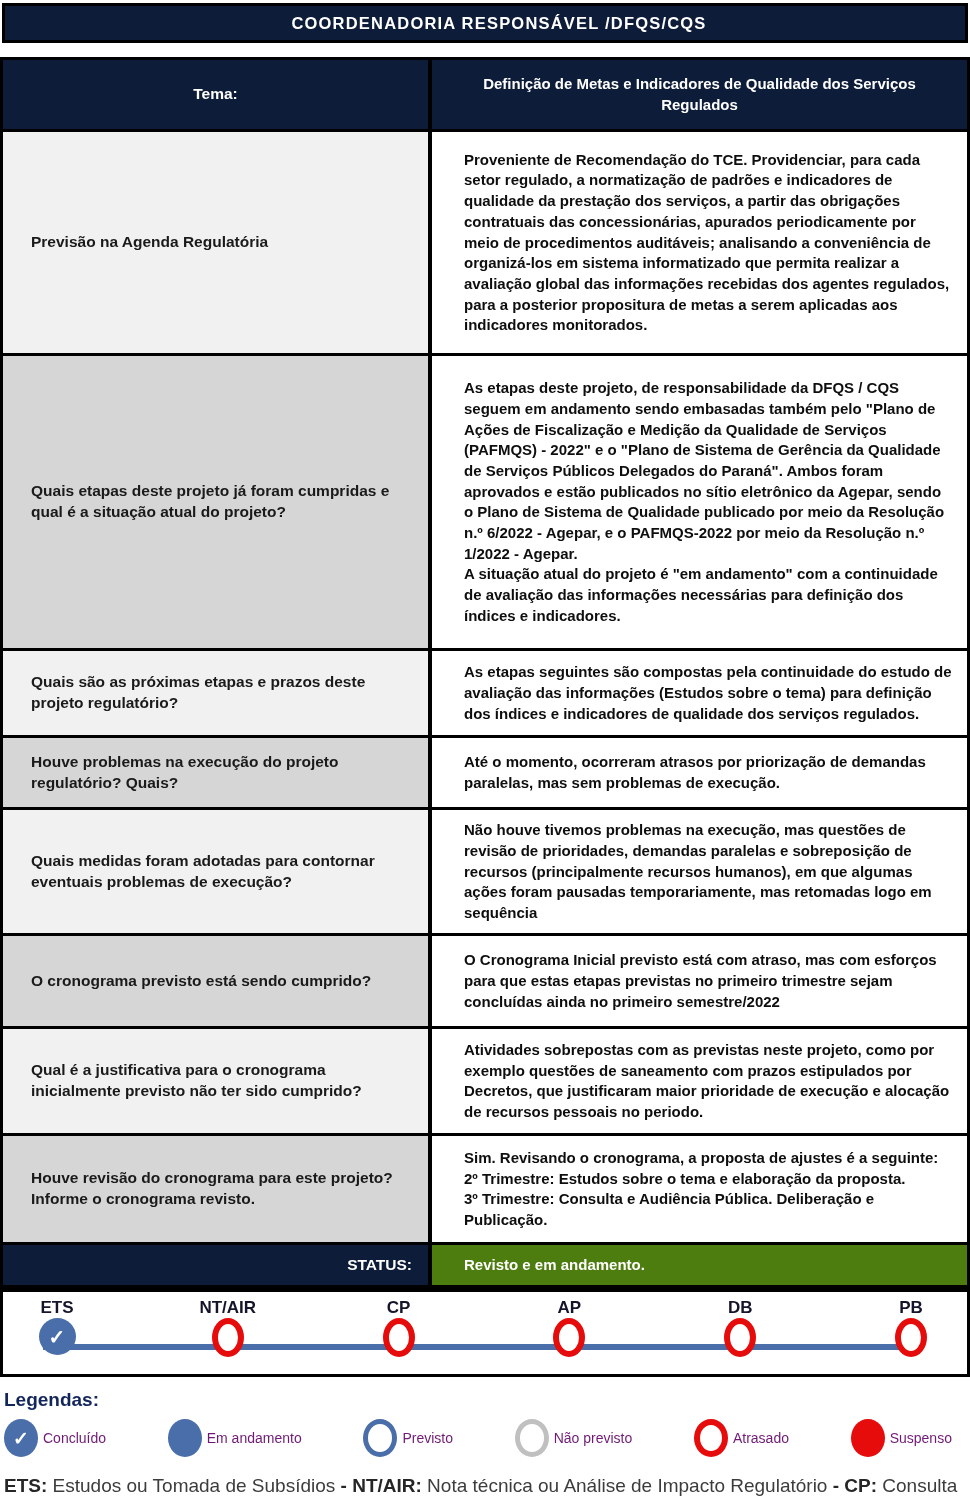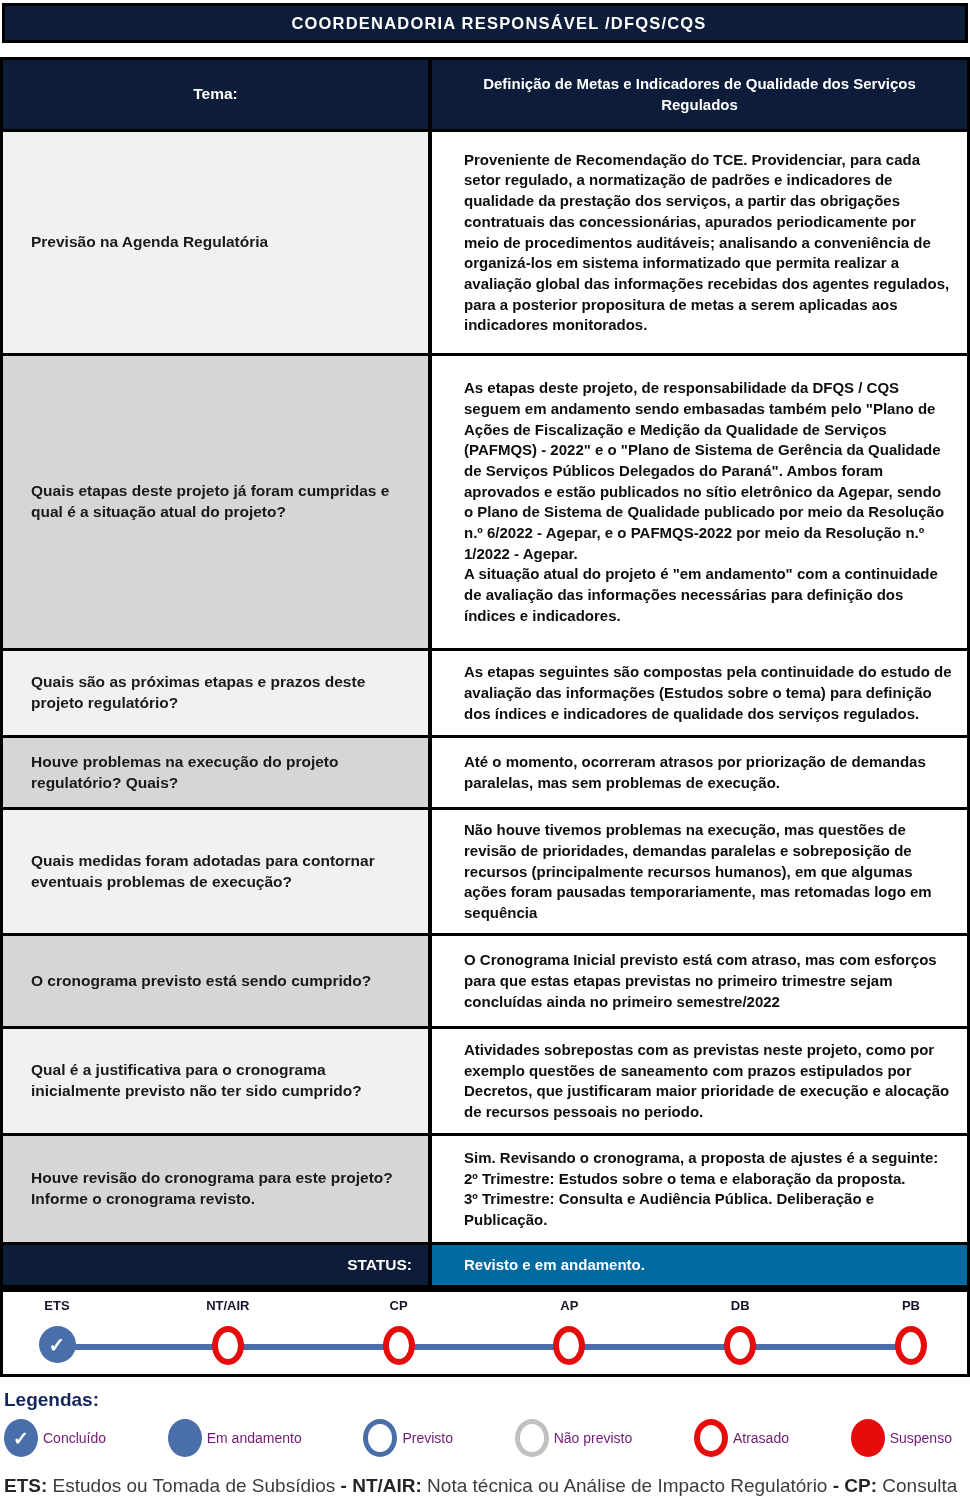--- a/index.html
+++ b/index.html
@@ -25,29 +25,29 @@
     padding:14px 40px;}
   .bg-light{background:#f1f1f1;}
   .bg-dark{background:#d6d6d6;}
   .h-tema{min-height:51px;}
   .h-r0{min-height:221px;} .h-r1{min-height:292px;} .h-r2{min-height:84px;}
   .h-r3{min-height:69px;}  .h-r4{min-height:123px;} .h-r5{min-height:90px;}
   .h-r6{min-height:104px;} .h-r7{min-height:106px;}
   .row-status{min-height:40px;}
   .row-status .cell-q{background:#0d1c38;color:#fff;justify-content:flex-end;
     padding-right:16px;font-size:15.5px;}
-  .row-status .cell-a{background:#0369a1;color:#fff;}
+  .row-status .cell-a{background:#4d7c0f;color:#fff;}
 
   
   .timeline-box{border:3px solid #000;border-top:4px solid #000;height:82px;position:relative;}
   .tl-line{position:absolute;left:40px;right:58px;top:52px;height:6px;background:#4a6ea9;}
   .tl-stages{position:absolute;inset:0;display:flex;justify-content:space-between;
     padding:6px 16px 0 14px;}
   .tl-stage{display:flex;flex-direction:column;align-items:center;width:80px;}
-  .tl-label{font-weight:800;font-size:13px;color:#14142a;margin-bottom:13px;}
+  .tl-label{font-weight:800;font-size:17px;color:#14142a;margin-bottom:0;}
   .dot{box-sizing:border-box;border-radius:50%;background:#fff;z-index:2;}
   .dot-done{width:37px;height:37px;background:#4a6ea9;display:flex;align-items:center;
     justify-content:center;color:#fff;font-size:20px;font-weight:bold;}
   .dot-late{width:32px;height:39px;border:6px solid #e60c0c;}
 
   
   .legend-title{margin:12px 0 6px 4px;font-weight:800;font-size:19px;color:#13265c;}
   .legend-row{display:flex;justify-content:space-between;align-items:center;
     padding:2px 18px 0 4px;}
   .legend-item{display:flex;align-items:center;gap:5px;}

